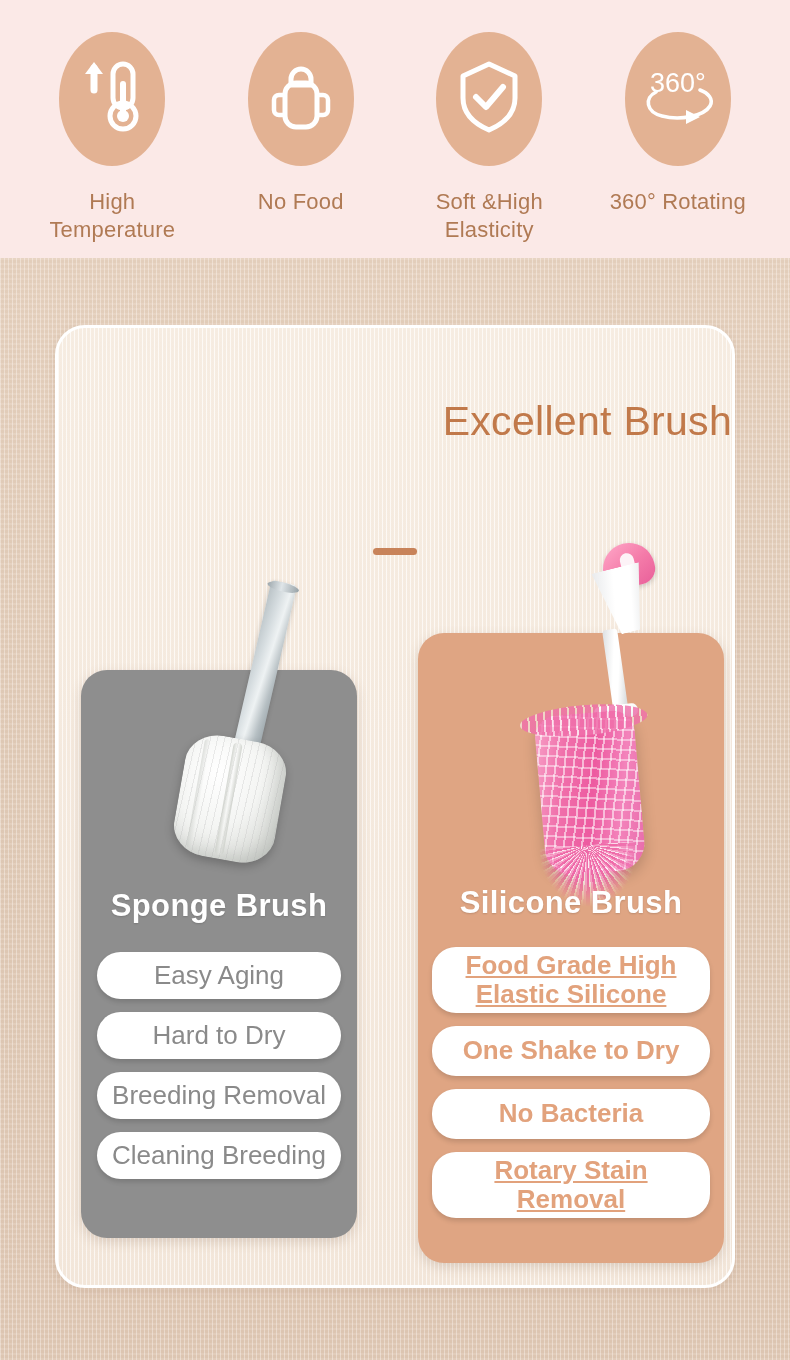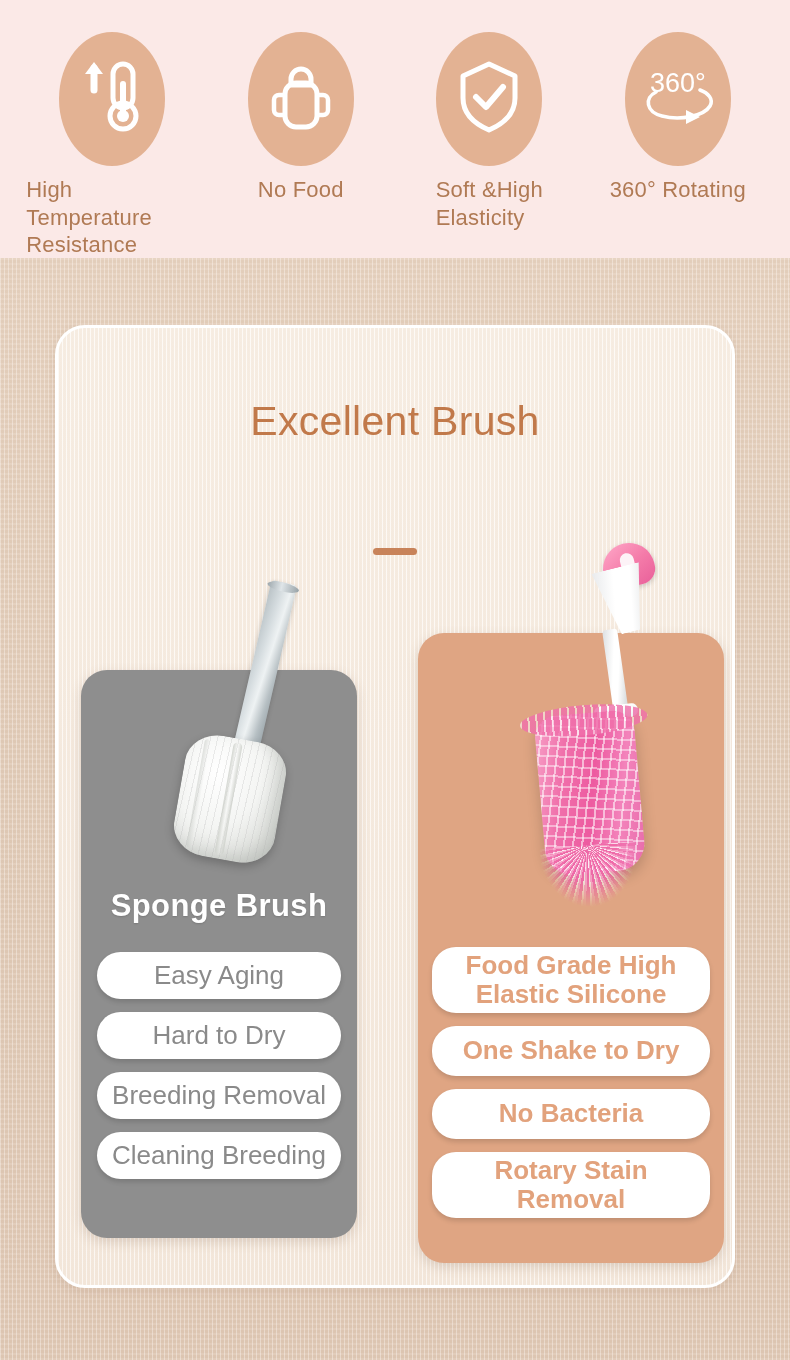--- a/index.html
+++ b/index.html
@@ -25,21 +25,21 @@
   .feature{
     width:172px;display:flex;flex-direction:column;align-items:center;
   }
   .f-circle{
     width:106px;height:134px;border-radius:50%;
     background:#e3b293;
     display:flex;align-items:center;justify-content:center;
     flex:0 0 auto;
   }
   .f-label{
-    margin-top:10px;text-align:left;line-height:1.25;
+    margin-top:22px;text-align:center;line-height:1.25;
     color:#b07a54;font-size:22px;letter-spacing:.2px;
   }
 
   
   .body-bg{
     position:absolute;left:0;top:258px;width:790px;height:1102px;
     background:
       repeating-linear-gradient(90deg,
         rgba(255,255,255,.30) 0px, rgba(255,255,255,.30) 1px,
         rgba(0,0,0,.015) 1px, rgba(0,0,0,.015) 4px),
@@ -59,21 +59,21 @@
       linear-gradient(180deg,#fbf3ea 0%, #f7ece1 100%);
     border:3px solid #ffffff;
     border-radius:30px;
     box-sizing:border-box;
     box-shadow:0 3px 10px rgba(150,110,80,.12);
     overflow:hidden;
   }
 
   .headline{
     position:absolute;left:0;top:62px;width:100%;
-    text-align:center;color:#c1794a;
+    text-align:right;color:#c1794a;
     font-size:41px;line-height:1.55;letter-spacing:.3px;
   }
   .headline .l1{display:block;}
   .headline .l2{display:block;}
   .divider{
     position:absolute;left:50%;top:220px;transform:translateX(-50%);
     width:44px;height:7px;border-radius:4px;background:#c8835a;
   }
 
   
@@ -112,21 +112,21 @@
     box-shadow:0 3px 5px rgba(0,0,0,.14);
     box-sizing:border-box;
   }
   .panel-left .pill{
     height:47px;color:#8a8a8a;font-size:26px;padding:0 6px;
   }
   .panel-right .pill{
     min-height:50px;color:#e2a27c;font-size:26px;font-weight:bold;
     padding:5px 8px;
   }
-  .panel-right .pill.two-line{height:66px;}
+  .panel-right .pill.two-line{height:66px;text-decoration:underline;}
 
   
   .sponge-wrap{position:absolute;left:0;top:-92px;width:100%;height:300px;}
   .sponge-handle{
     position:absolute;left:148px;top:0;
     width:26px;height:188px;
     background:linear-gradient(95deg,#b9c2c6 0%,#d6dde0 30%,#eef2f3 52%,#b6bfc3 78%,#97a2a7 100%);
     border-radius:4px 4px 10px 10px;
     transform:rotate(13deg);transform-origin:bottom center;
     box-shadow:0 2px 5px rgba(0,0,0,.20);
@@ -240,21 +240,20 @@
               <path d="M13 2 L22 14 H4 Z" fill="#fff"></path>
               <rect x="32" y="4" width="20" height="44" rx="10" stroke="#fff" stroke-width="5" fill="none"></rect>
               <circle cx="42" cy="56" r="13" stroke="#fff" stroke-width="5" fill="none"></circle>
               <path d="M42 24 V52" stroke="#fff" stroke-width="6" stroke-linecap="round"></path>
               <circle cx="42" cy="56" r="6" fill="#fff"></circle>
             </svg>
           </span>
         </div>
         <div class="f-label">
             <span style="display:block">High Temperature</span>
-            <span style="display:block">Resistance</span>
           </div>
       </div>
 
       <div class="feature">
         <div class="f-circle">
           <span>
             <svg width="64" height="72" viewBox="0 0 64 72" fill="none">
               <path d="M22 18 a10 10 0 0 1 20 0 v6 H22 Z" stroke="#fff" stroke-width="5" fill="none" stroke-linejoin="round"></path>
               <rect x="16" y="22" width="32" height="44" rx="11" stroke="#fff" stroke-width="5" fill="none"></rect>
               <path d="M16 34 H10 a5 5 0 0 0 -5 5 v10 a5 5 0 0 0 5 5 h6" stroke="#fff" stroke-width="4.5" fill="none"></path>
@@ -328,20 +327,21 @@
 
         <div class="sil-wrap">
           <div class="sil-cap"></div>
           <div class="sil-neck"></div>
           <div class="sil-rod"></div>
           <div class="sil-collar"></div>
           <div class="sil-head"></div>
           <div class="sil-tip"></div>
         </div>
 
+        <div class="panel-title">Silicone Brush</div>
 
         <div class="pill-list">
           <div class="pill two-line">Food Grade High Elastic Silicone</div>
           <div class="pill">One Shake to Dry</div>
           <div class="pill">No Bacteria</div>
           <div class="pill two-line">Rotary Stain Removal</div>
         </div>
       </div>
 
     </div>

